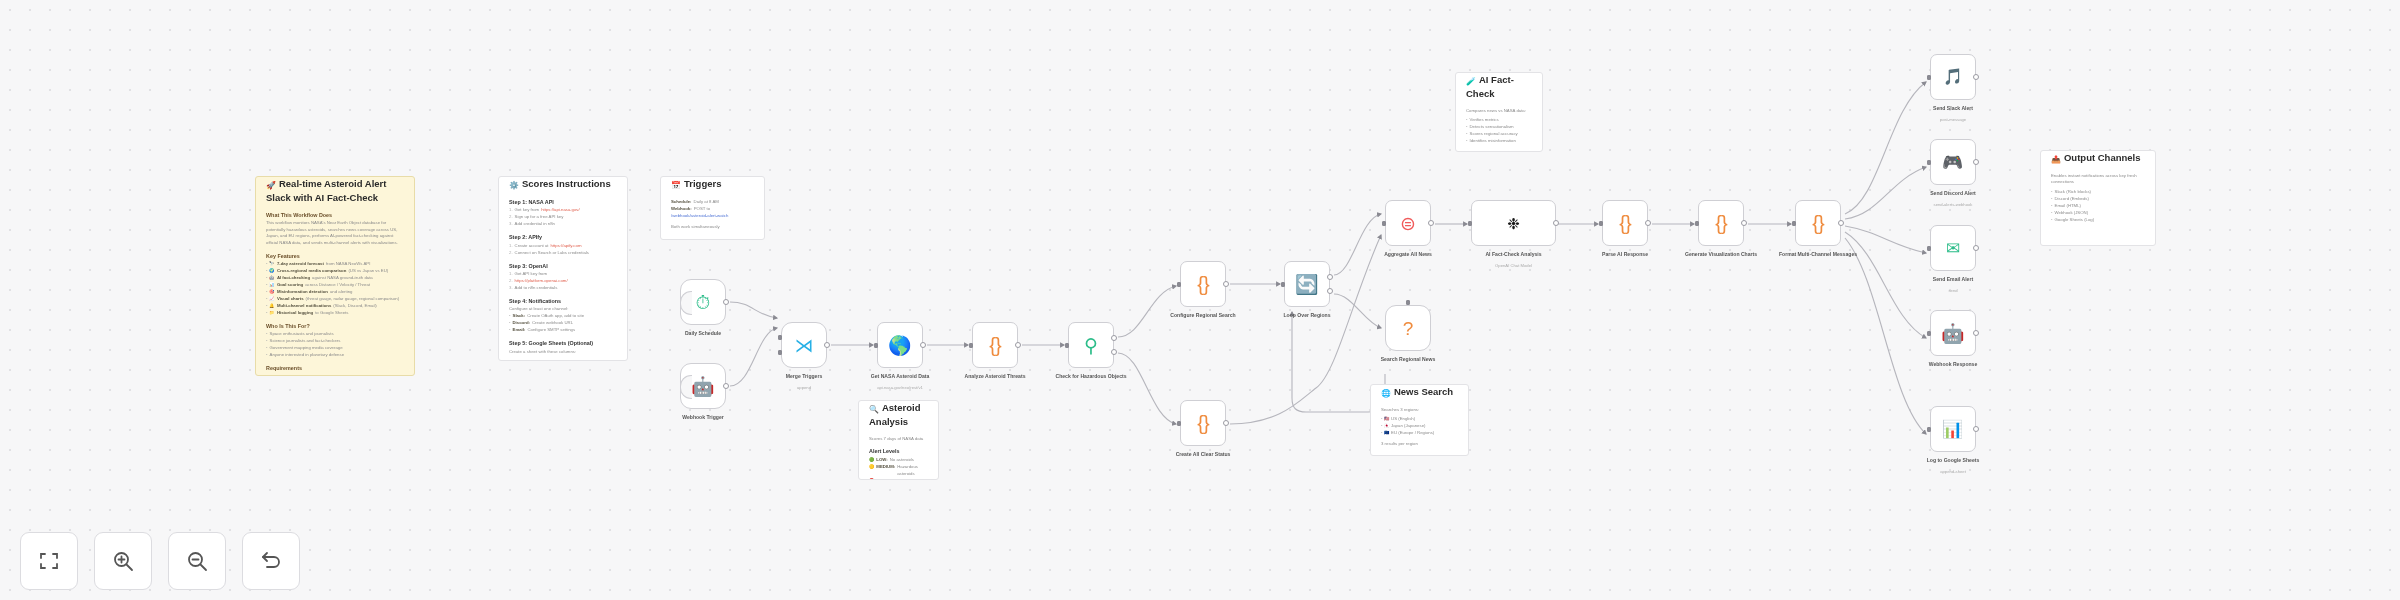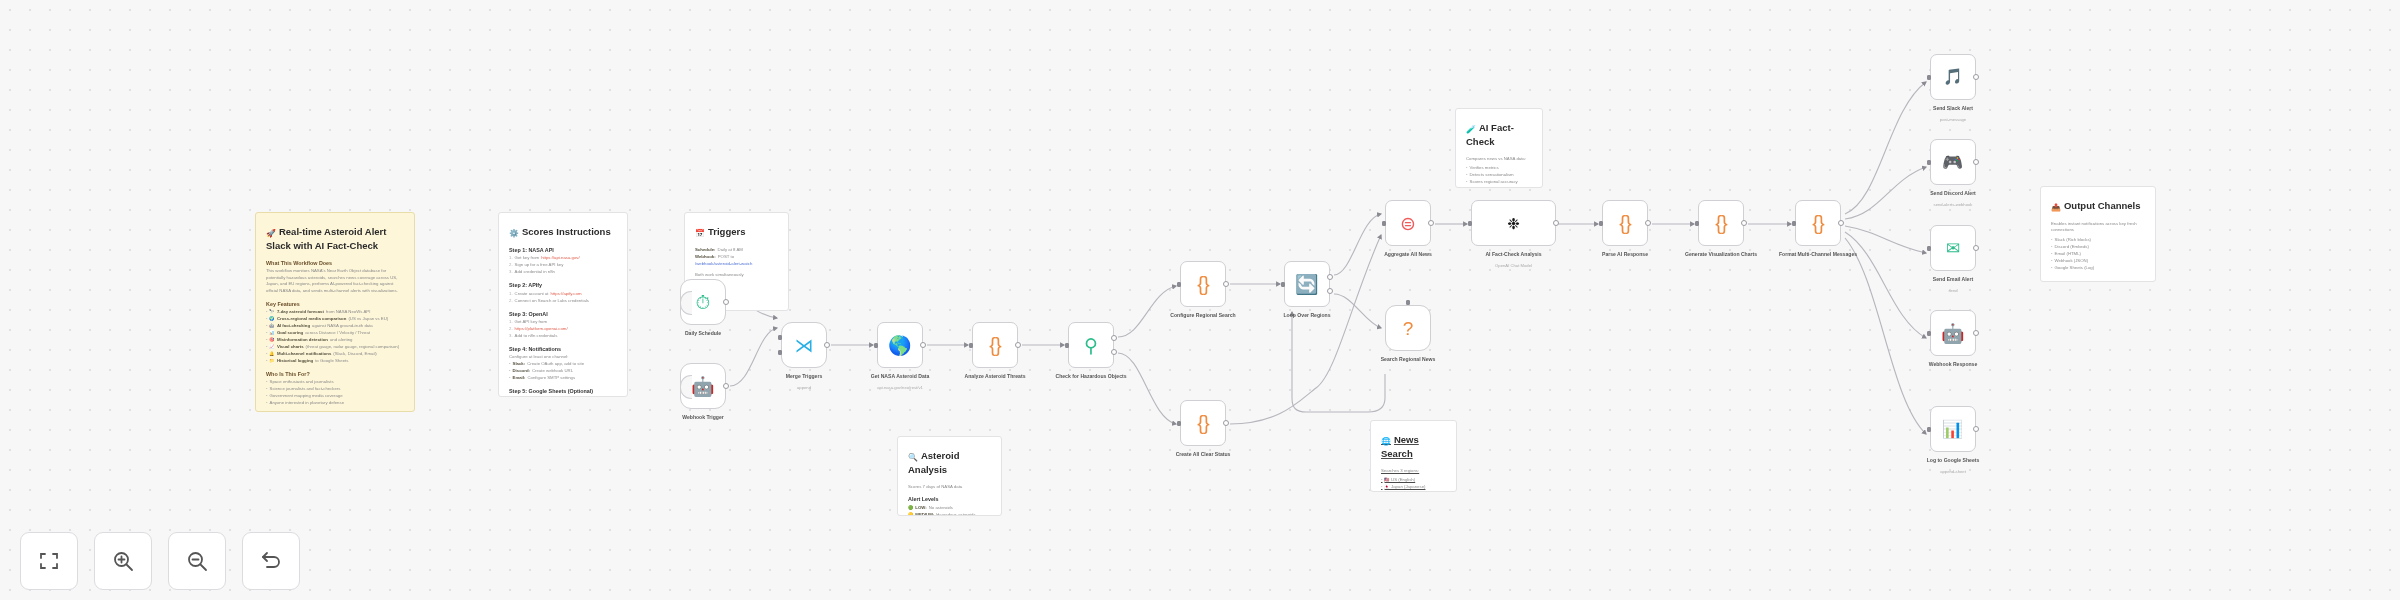--- a/index.html
+++ b/index.html
@@ -17,24 +17,23 @@
     background-size: 20px 20px;
   }
   #edges { position: absolute; inset: 0; width: 2400px; height: 600px; pointer-events: none; }
 
   
   .sticky {
     position: absolute;
     background: #fdf6d9;
     border: 1px solid #e8dca8;
     border-radius: 3px;
-    padding: 13px 10px;
+    padding: 1px 10px;
     color: #4a4a4a;
     overflow: hidden;
-    margin-top: 36px;
   }
   .sticky.white { background: #ffffff; border-color: #e3e3e6; }
   .sticky h3 {
     font-size: 9.5px; font-weight: bold; line-height: 1.35;
     color: #2b2b2b; margin-bottom: 7px;
   }
   .sticky h4 {
     font-size: 5.4px; font-weight: bold; color: #6b4f2a;
     margin: 6px 0 2.5px;
   }
@@ -277,21 +276,21 @@
           <span class="b">•</span>
           <strong>Email:</strong>
           <span> Configure SMTP settings</span>
         </li>
     </ul>
     <h4>Step 5: Google Sheets (Optional)</h4>
     <p>Create a sheet with these columns:</p>
 
   </div>
 
-  <div class="sticky white" style="left:684px; top:176px; width:105px; height:99px;">
+  <div class="sticky white" style="left:660px; top:176px; width:105px; height:64px;">
     <h3>
       <span class="note-ico">📅</span><span>Triggers</span>
     </h3>
     <ul>
       <li>
           <strong>Schedule:</strong>
           <span> Daily at 8 AM</span>
         </li>
       <li>
           <strong>Webhook:</strong>
@@ -299,21 +298,21 @@
         </li>
       <li>
           <span class="blu">/webhook/asteroid-alert-watch</span>
         </li>
       <li style="margin-top:4px">
           <span>Both work simultaneously</span>
         </li>
     </ul>
   </div>
 
-  <div class="sticky white" style="left:897px; top:400px; width:105px; height:80px;">
+  <div class="sticky white" style="left:858px; top:400px; width:81px; height:80px;">
     <h3>
       <span class="note-ico">🔍</span><span>Asteroid Analysis</span>
     </h3>
     <p>Scores 7 days of NASA data</p>
     <h4>Alert Levels</h4>
     <ul>
       <li>
           <span class="em">🟢</span>
           <strong>LOW:</strong>
           <span> No asteroids</span>
@@ -324,21 +323,21 @@
           <span> Hazardous asteroids</span>
         </li>
       <li>
           <span class="em">🔴</span>
           <strong>HIGH:</strong>
           <span> Within 10 lunar distances</span>
         </li>
     </ul>
   </div>
 
-  <div class="sticky white" style="left:1370px; top:384px; width:87px; height:72px;text-decoration:underline;">
+  <div class="sticky white" style="left:1370px; top:384px; width:99px; height:72px;">
     <h3>
       <span class="note-ico">🌐</span><span>News Search</span>
     </h3>
     <p>Searches 3 regions:</p>
     <ul>
       <li>
           <span class="b">•</span>
           <span>🇺🇸 US (English)</span>
         </li>
       <li>

